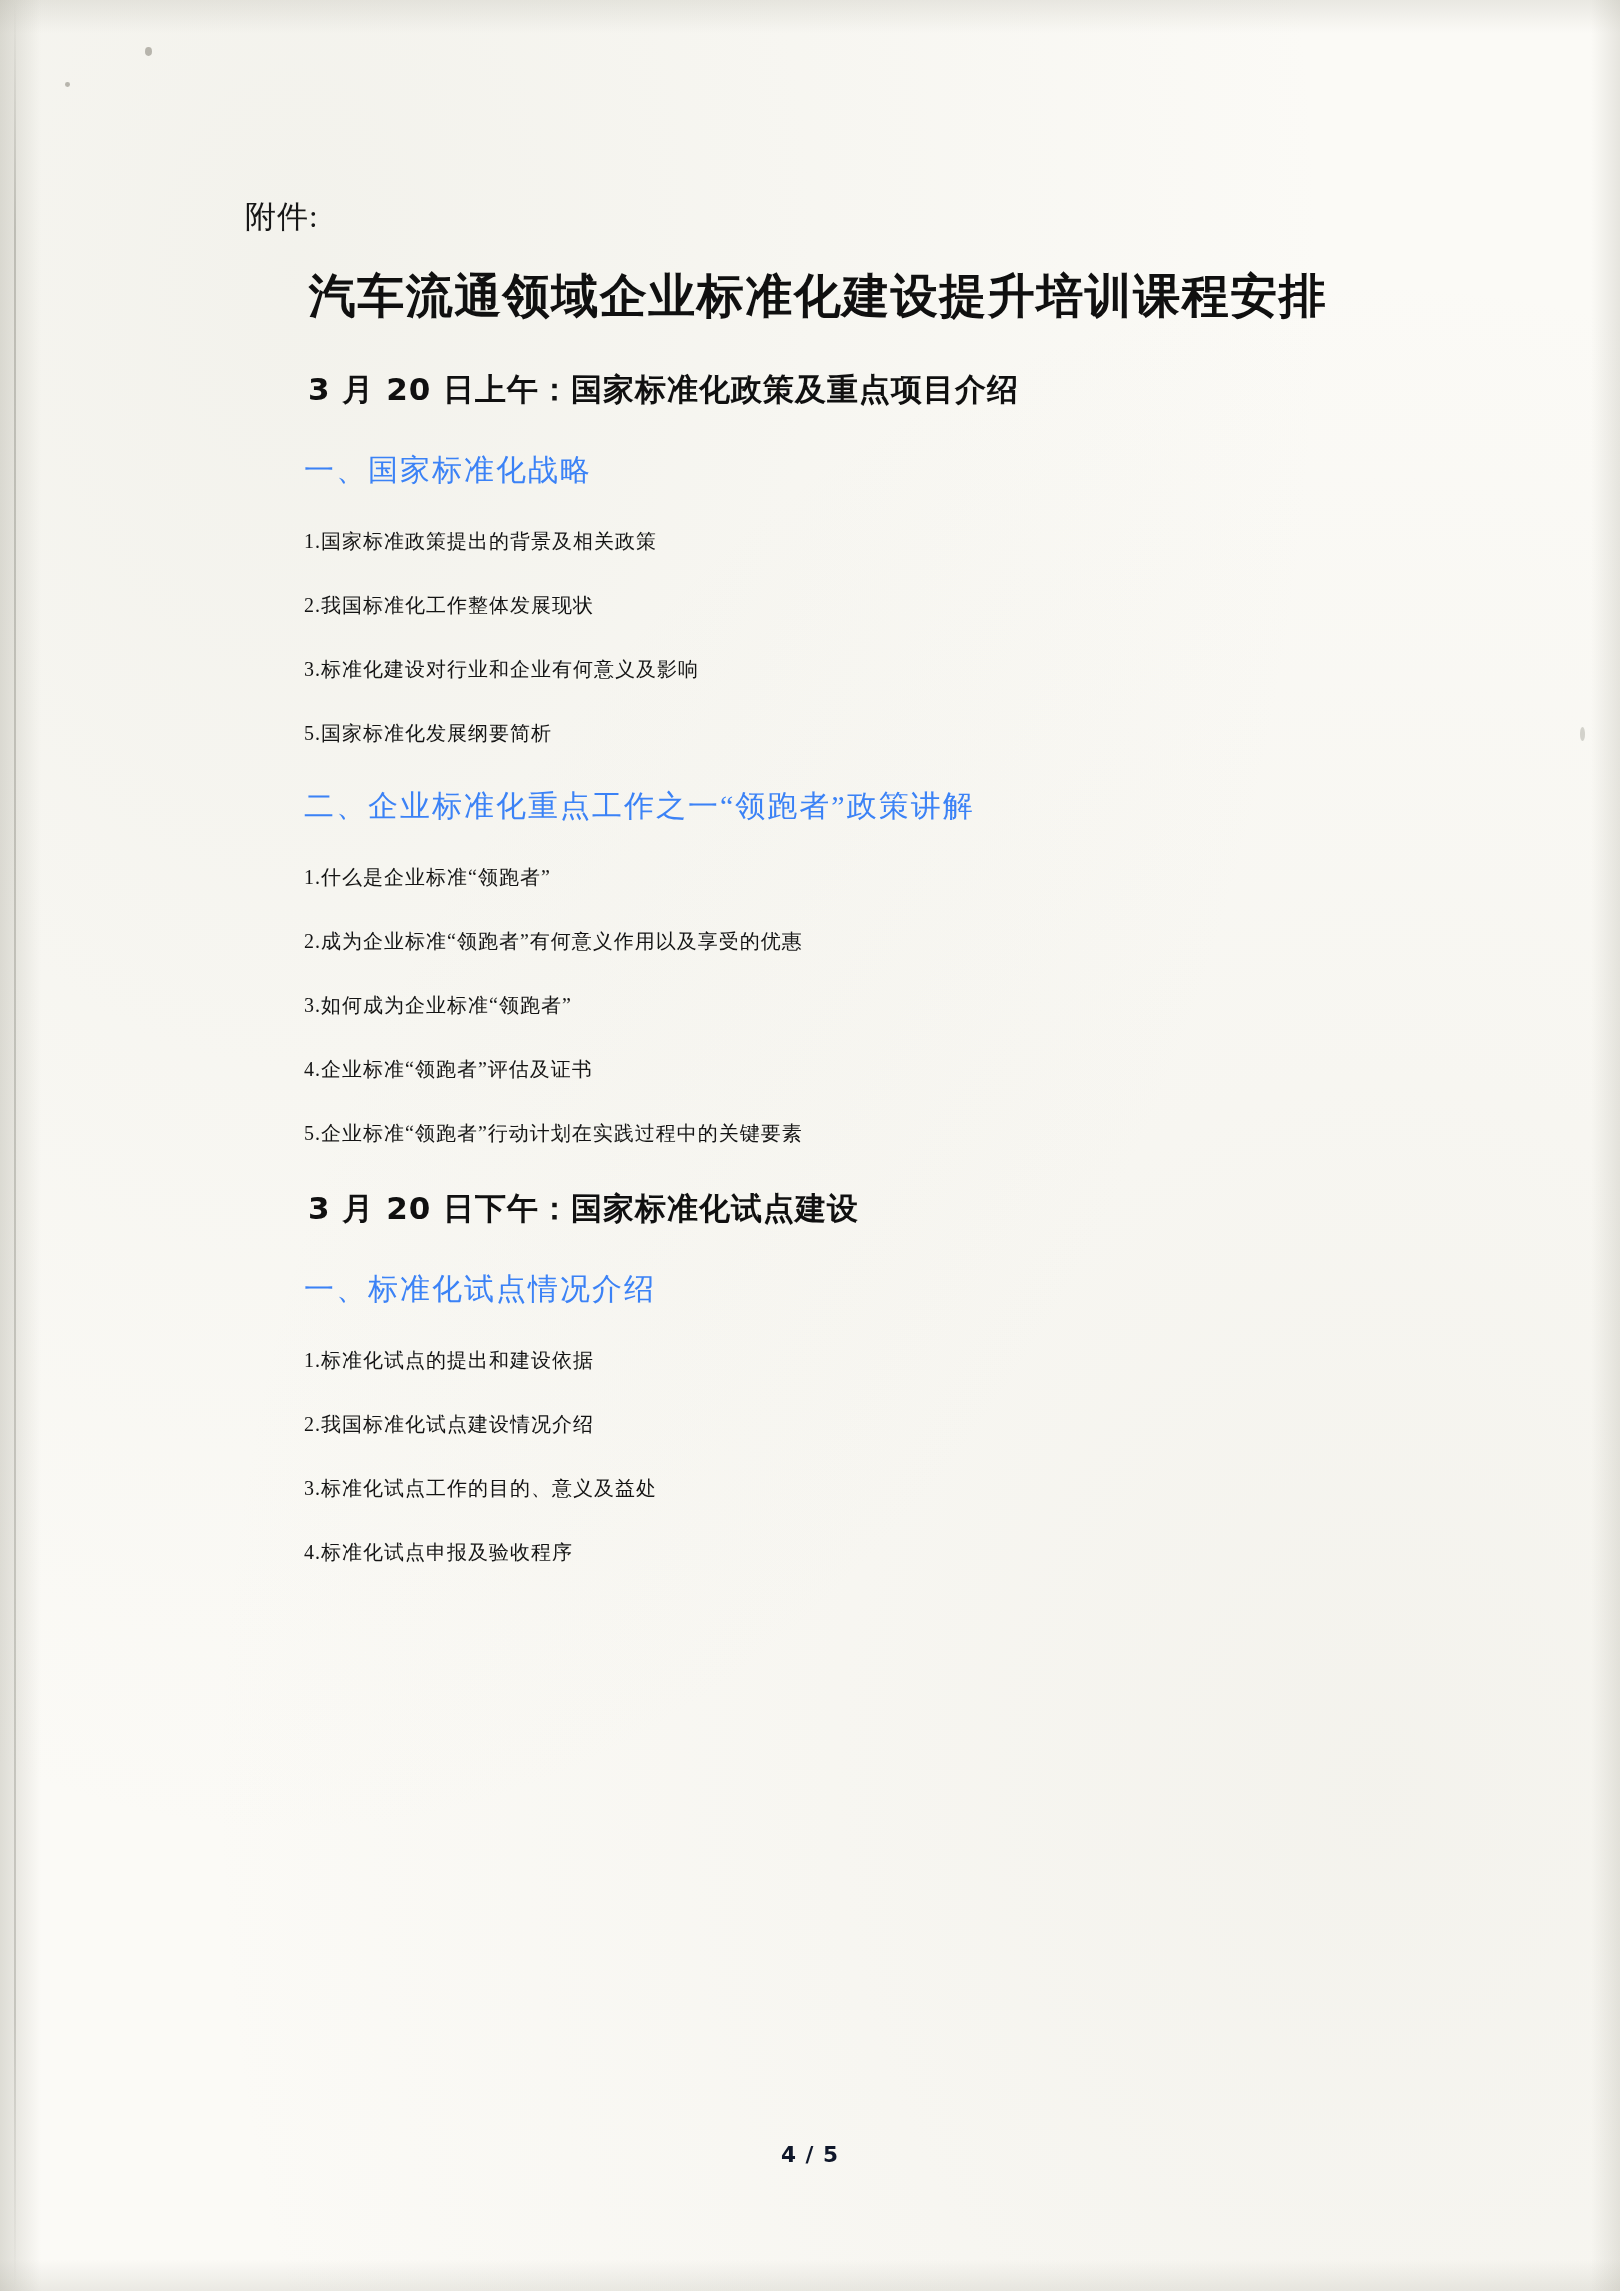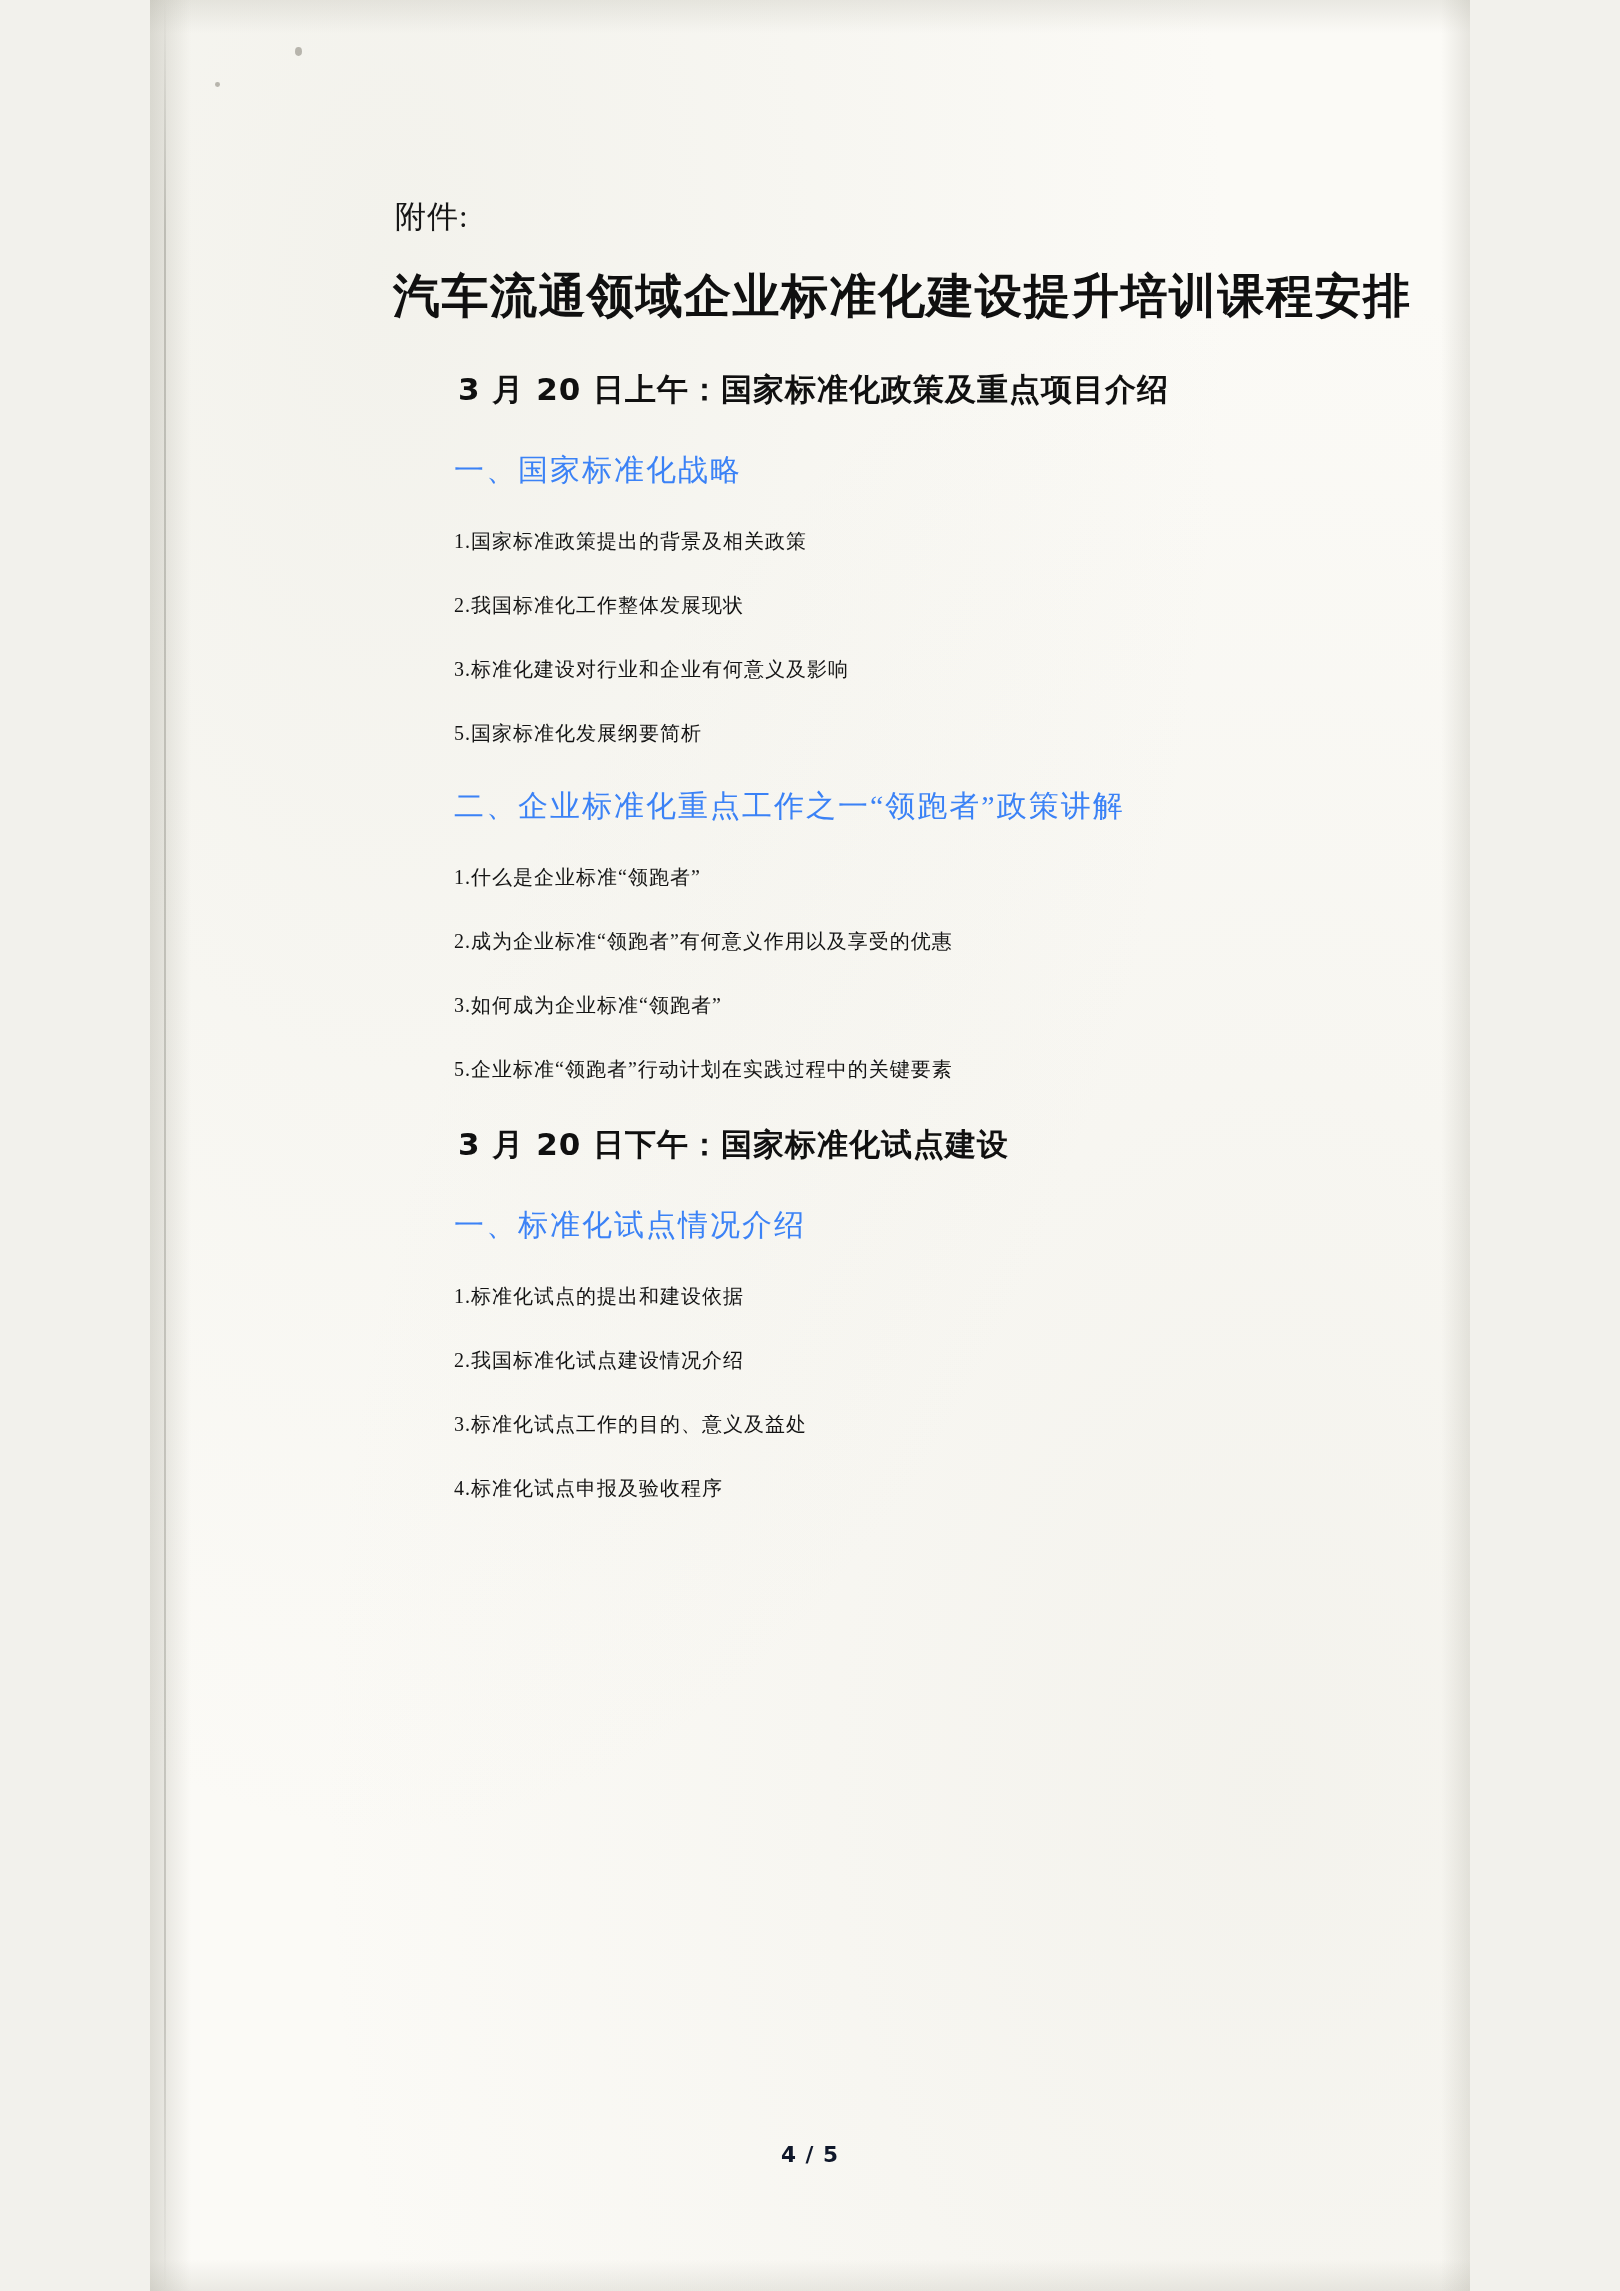--- a/index.html
+++ b/index.html
@@ -2,21 +2,21 @@
 <html lang="zh"><head>
 <meta charset="utf-8">
 <style>
   html, body {
     margin: 0;
     padding: 0;
     background: #f2f1ec;
   }
   .page {
     position: relative;
-    width: 1320px;
+    width: 1620px;
     height: 2292px;
     margin: 0 auto;
     background: #fbfaf6;
     overflow: hidden;
     font-family: "Liberation Serif", "DejaVu Serif", serif;
     color: #141414;
   }
   
   .page::before {
     content: "";
@@ -139,20 +139,21 @@
     <div class="sec-head">一、国家标准化战略</div>
     <div class="item">1.国家标准政策提出的背景及相关政策</div>
     <div class="item">2.我国标准化工作整体发展现状</div>
     <div class="item">3.标准化建设对行业和企业有何意义及影响</div>
     <div class="item">5.国家标准化发展纲要简析</div>
 
     <div class="sec-head">二、企业标准化重点工作之一“领跑者”政策讲解</div>
     <div class="item">1.什么是企业标准“领跑者”</div>
     <div class="item">2.成为企业标准“领跑者”有何意义作用以及享受的优惠</div>
     <div class="item">3.如何成为企业标准“领跑者”</div>
+    <div class="item">4.企业标准“领跑者”评估及证书</div>
     <div class="item">5.企业标准“领跑者”行动计划在实践过程中的关键要素</div>
 
     <div class="session-head">3 月 20 日下午：国家标准化试点建设</div>
 
     <div class="sec-head">一、标准化试点情况介绍</div>
     <div class="item">1.标准化试点的提出和建设依据</div>
     <div class="item">2.我国标准化试点建设情况介绍</div>
     <div class="item">3.标准化试点工作的目的、意义及益处</div>
     <div class="item">4.标准化试点申报及验收程序</div>
 

